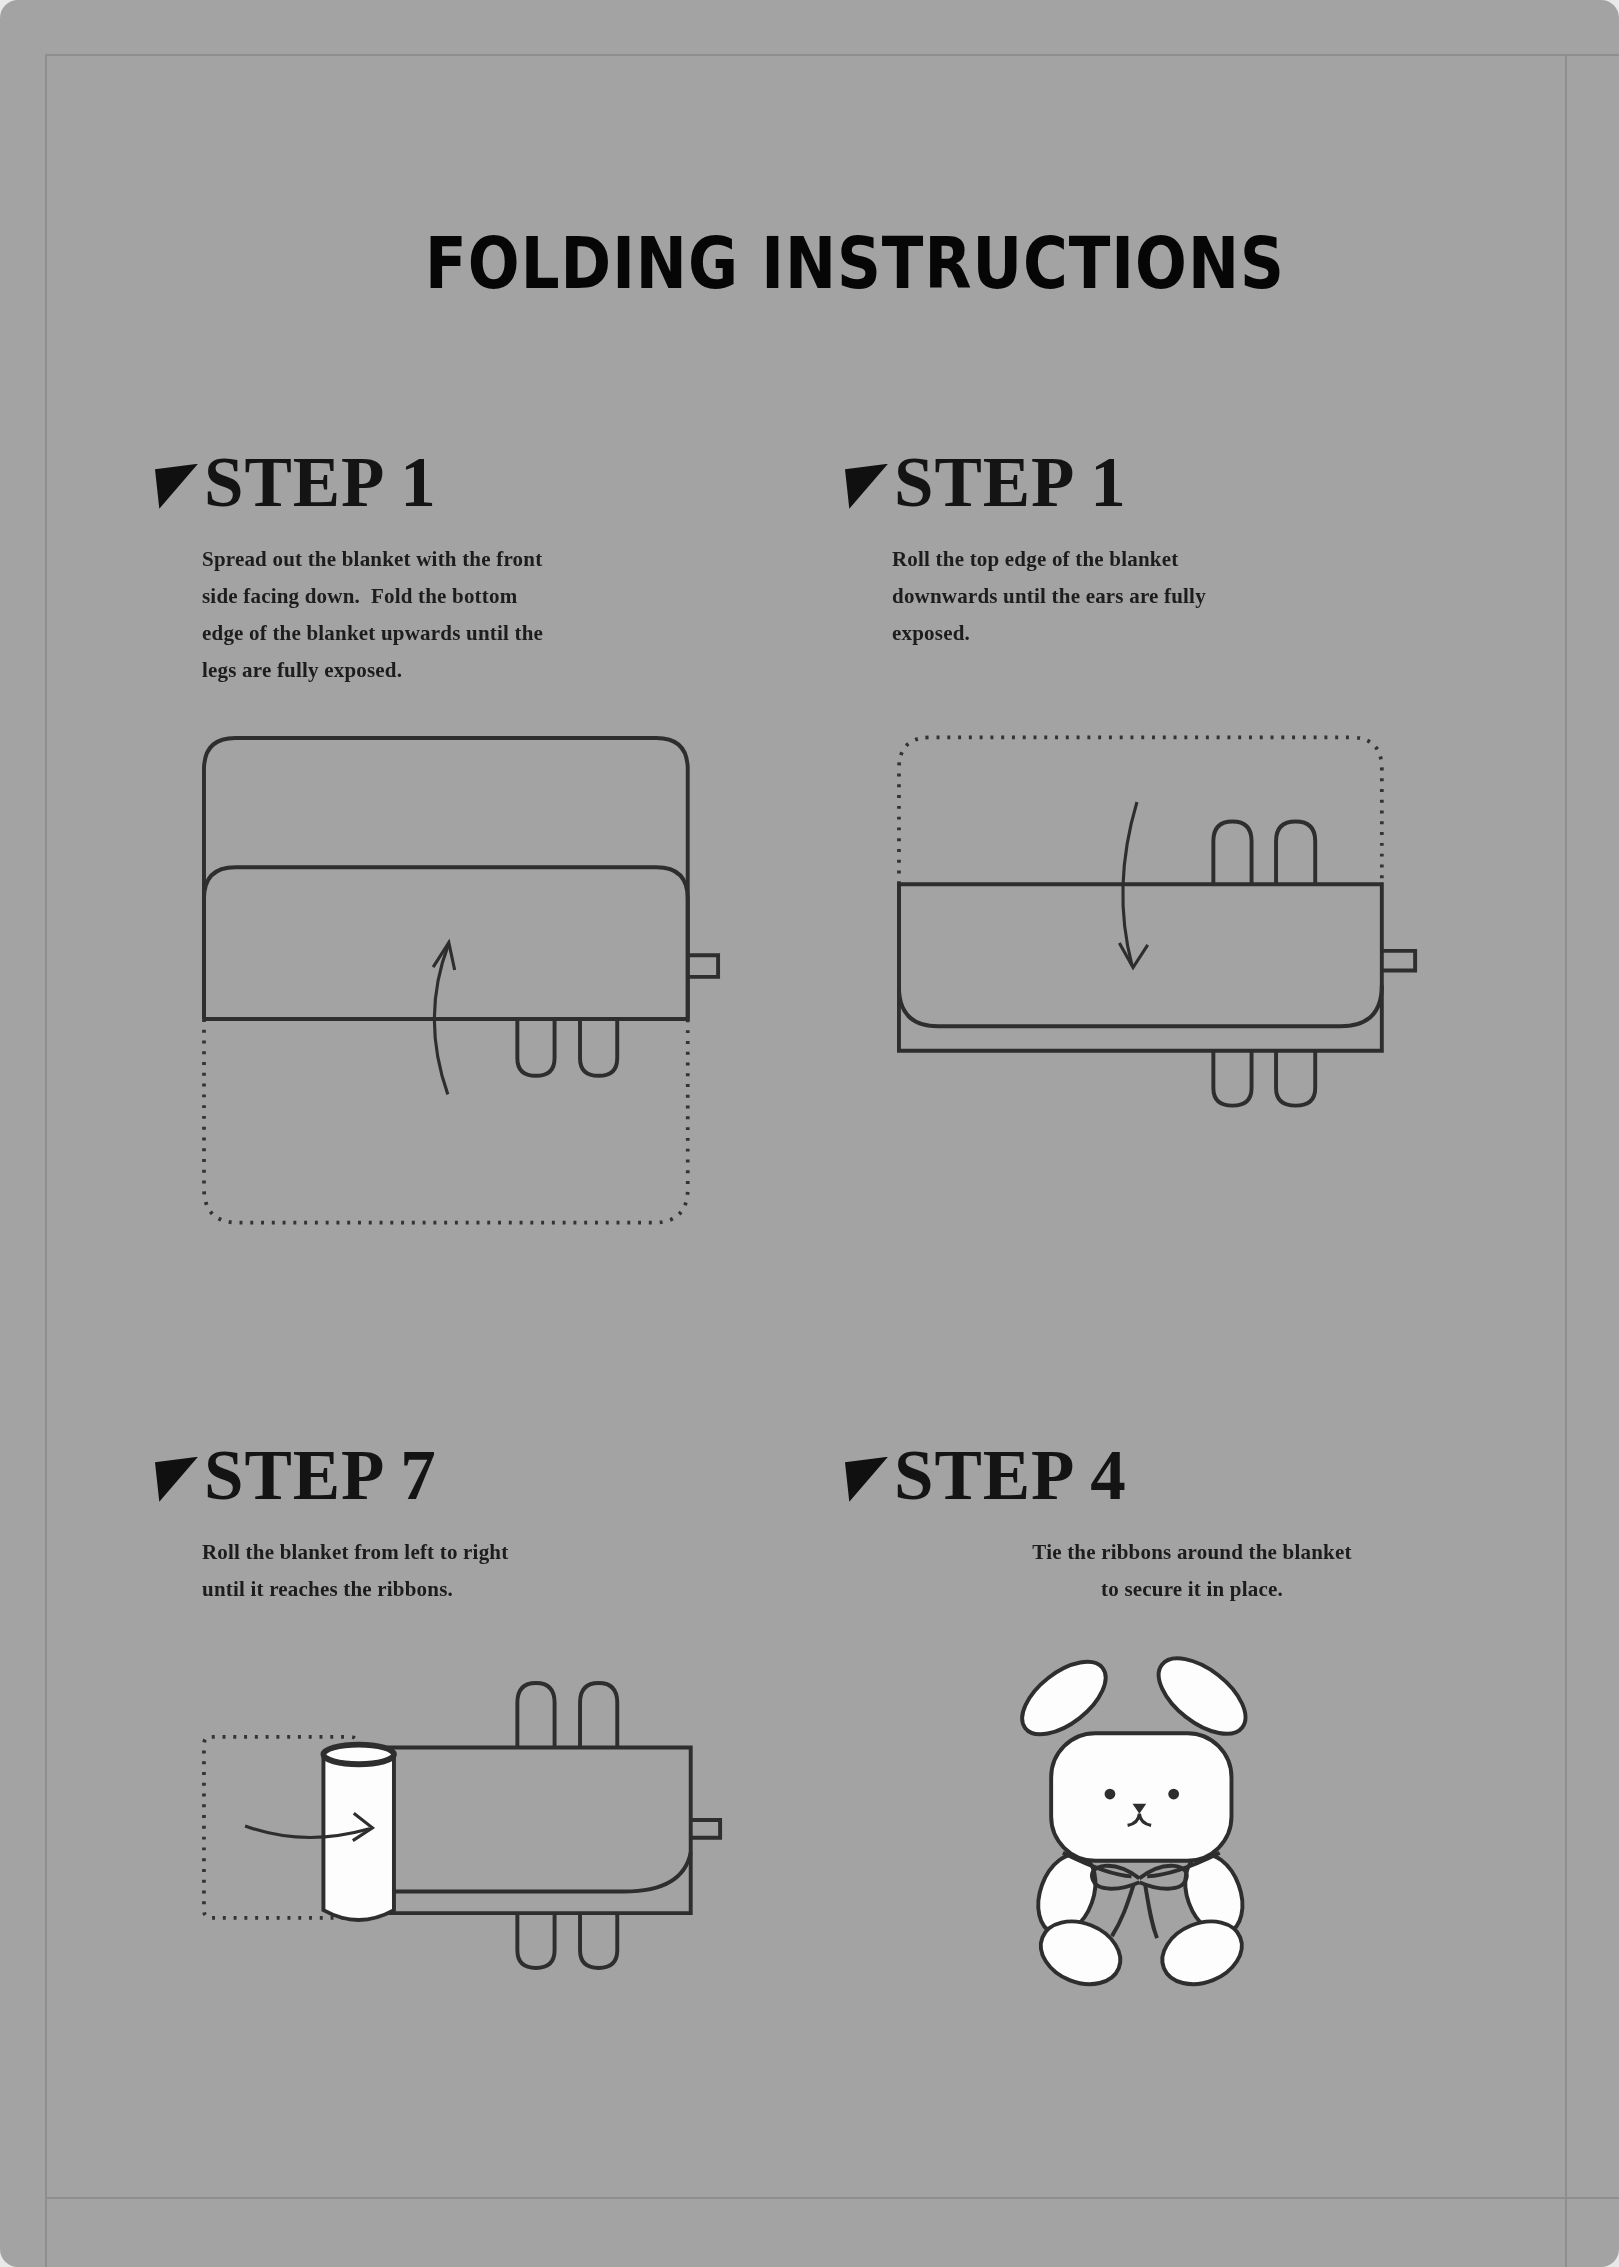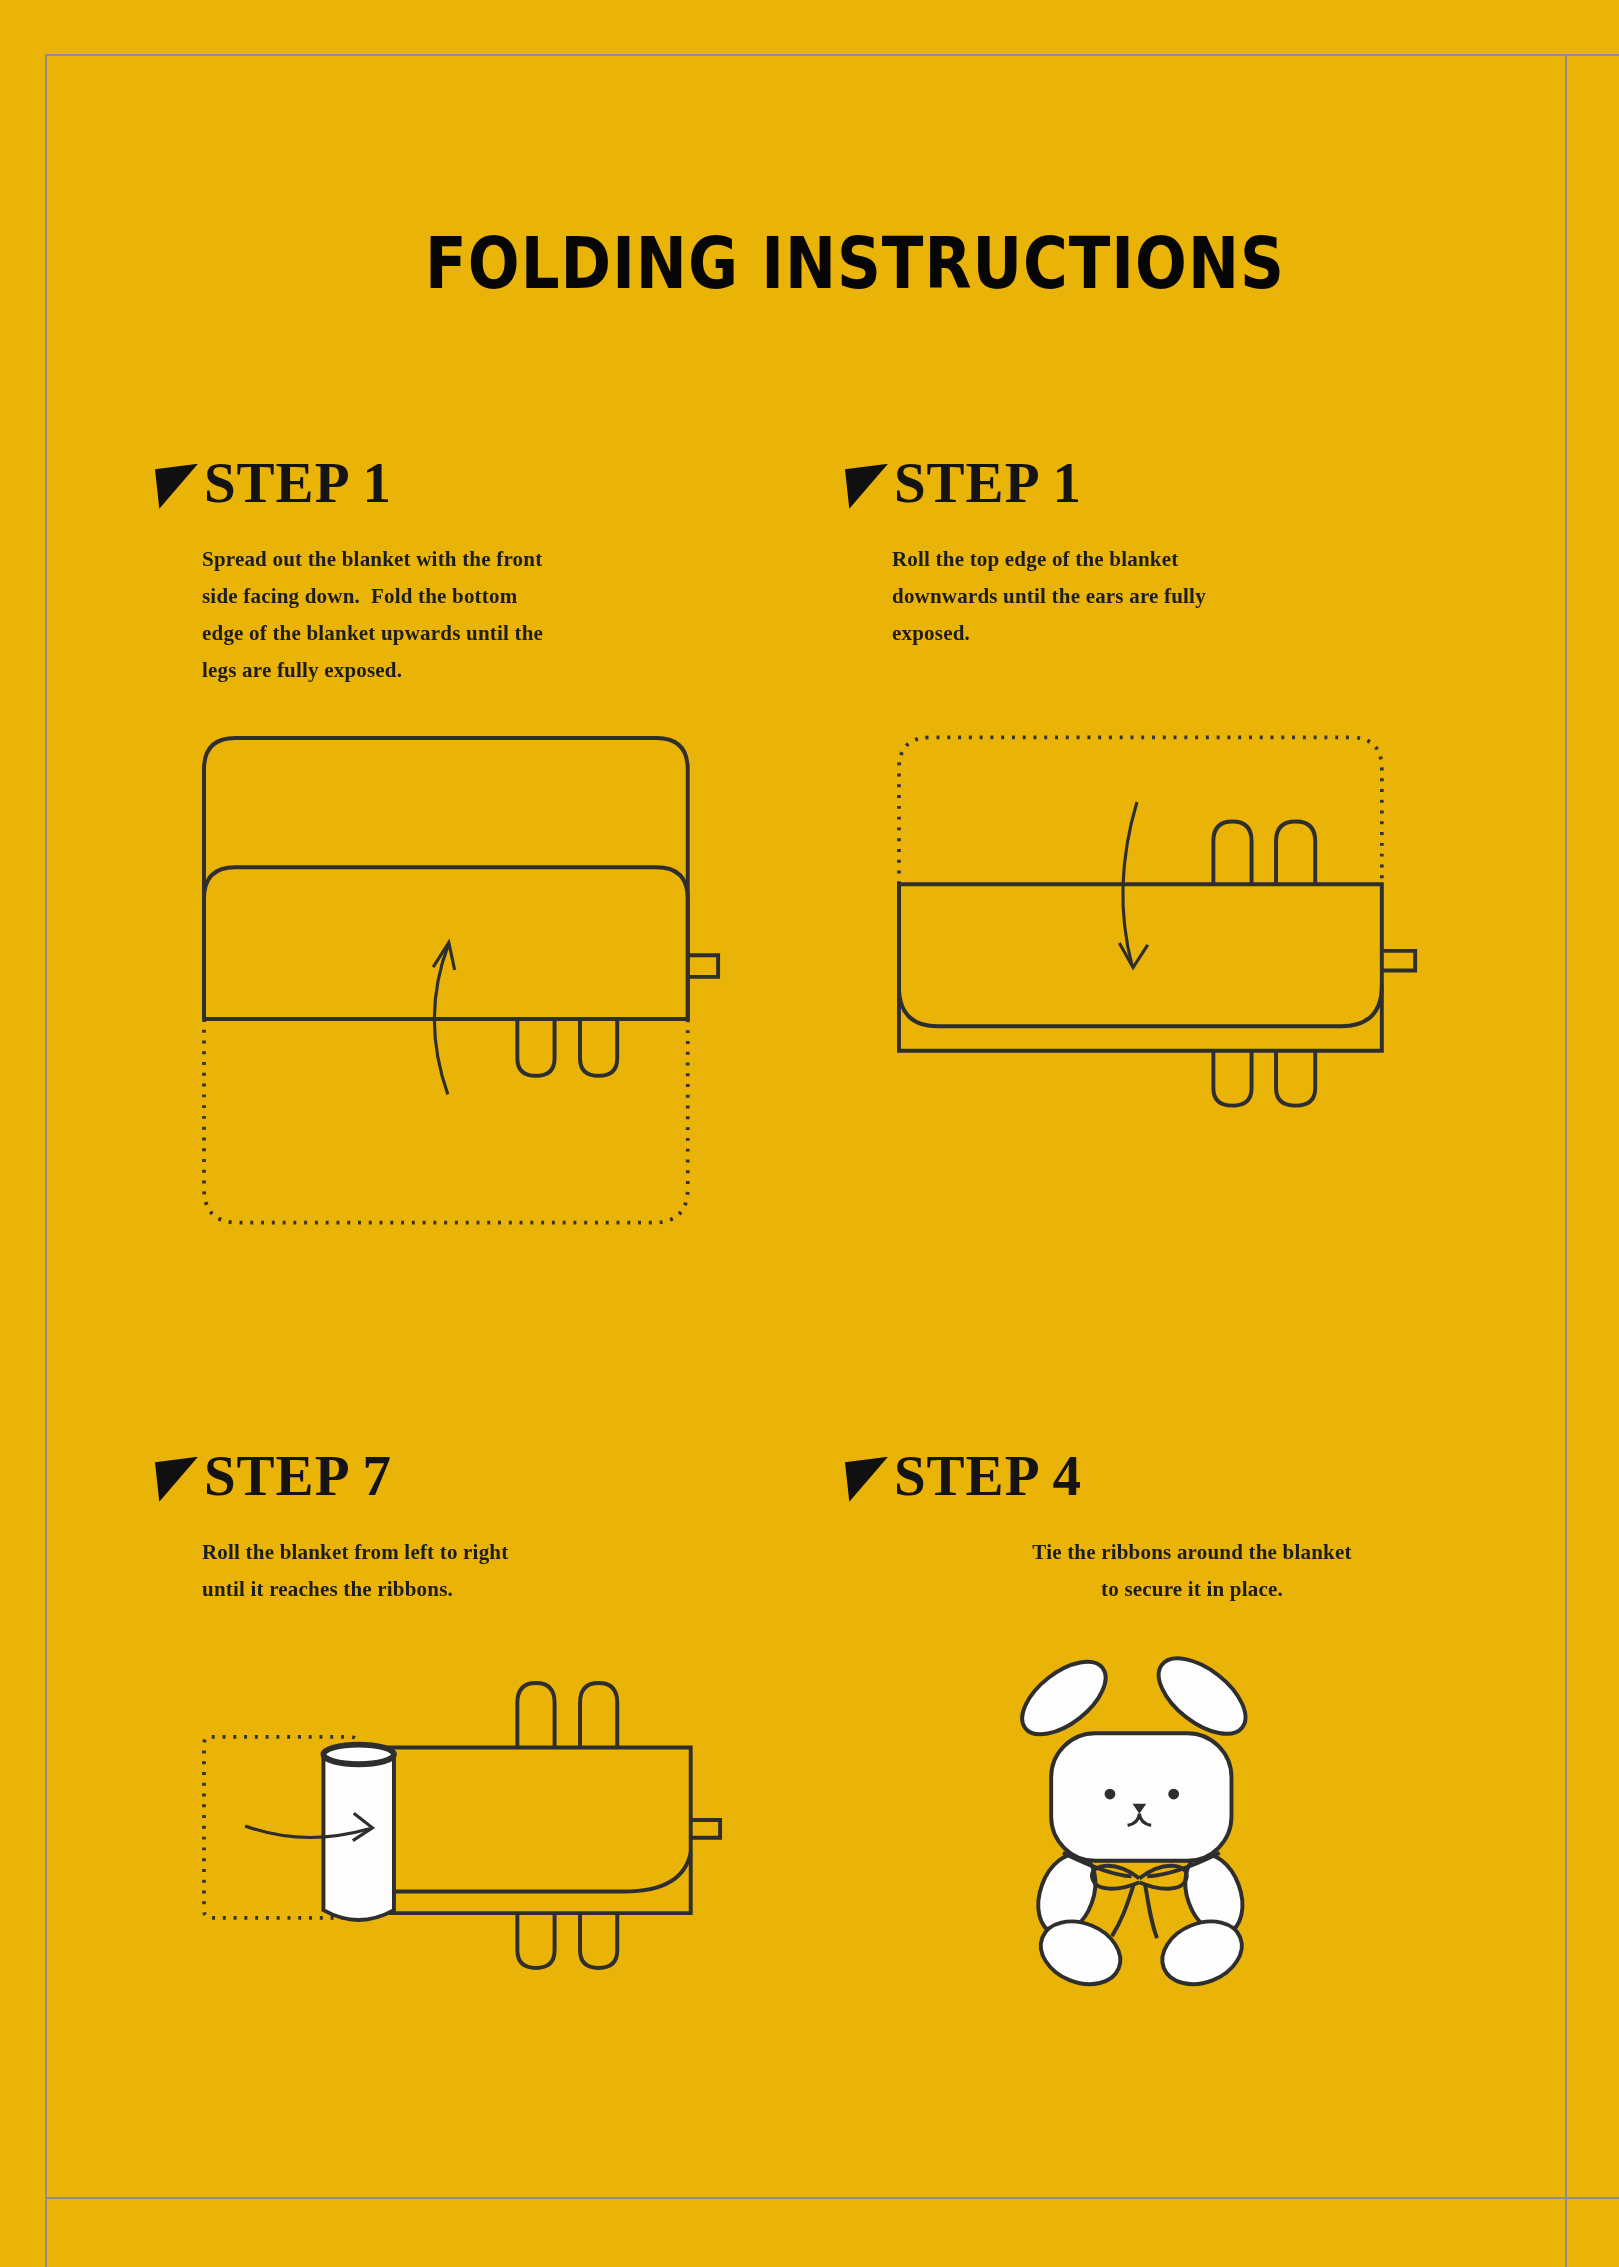--- a/index.html
+++ b/index.html
@@ -1,21 +1,22 @@
 <!DOCTYPE html>
 <html><head>
 <meta charset="utf-8">
 <style>
   html,body{margin:0;padding:0;background:#e9e9e9;}
   .page{
     position:relative;
     width:1619px;height:2267px;
-    background:#eab308;
+    background:#a3a3a3;
     overflow:hidden;
     font-family:"Liberation Serif", serif;
+    border-radius:18px;
   }
   
   .frame{position:absolute;background:#8e8e8e;}
   .frame-top{left:45px;top:54px;right:0;height:2px;}
   .frame-bottom{left:45px;top:2197px;right:0;height:2px;}
   .frame-left{left:45px;top:54px;width:2px;bottom:0;}
   .frame-right{left:1565px;top:54px;width:2px;bottom:0;}
 
   .title{
     position:absolute;
@@ -42,21 +43,21 @@
     flex:0 0 auto;
     width:43px;height:45px;
     background:#101010;
     clip-path:polygon(0% 12%, 100% 0%, 10% 100%);
     margin-top:10.8px;
   }
   .step-head h2{
     margin:0;
     font-family:"Liberation Serif", serif;
     font-weight:600;
-    font-size:57px;
+    font-size:71px;
     line-height:59px;
     letter-spacing:1px;
     color:#141414;
     white-space:nowrap;
   }
   .step p{
     margin:29px 0 0 47px;
     font-family:"Liberation Serif", serif;
     font-weight:700;
     font-size:21px;

